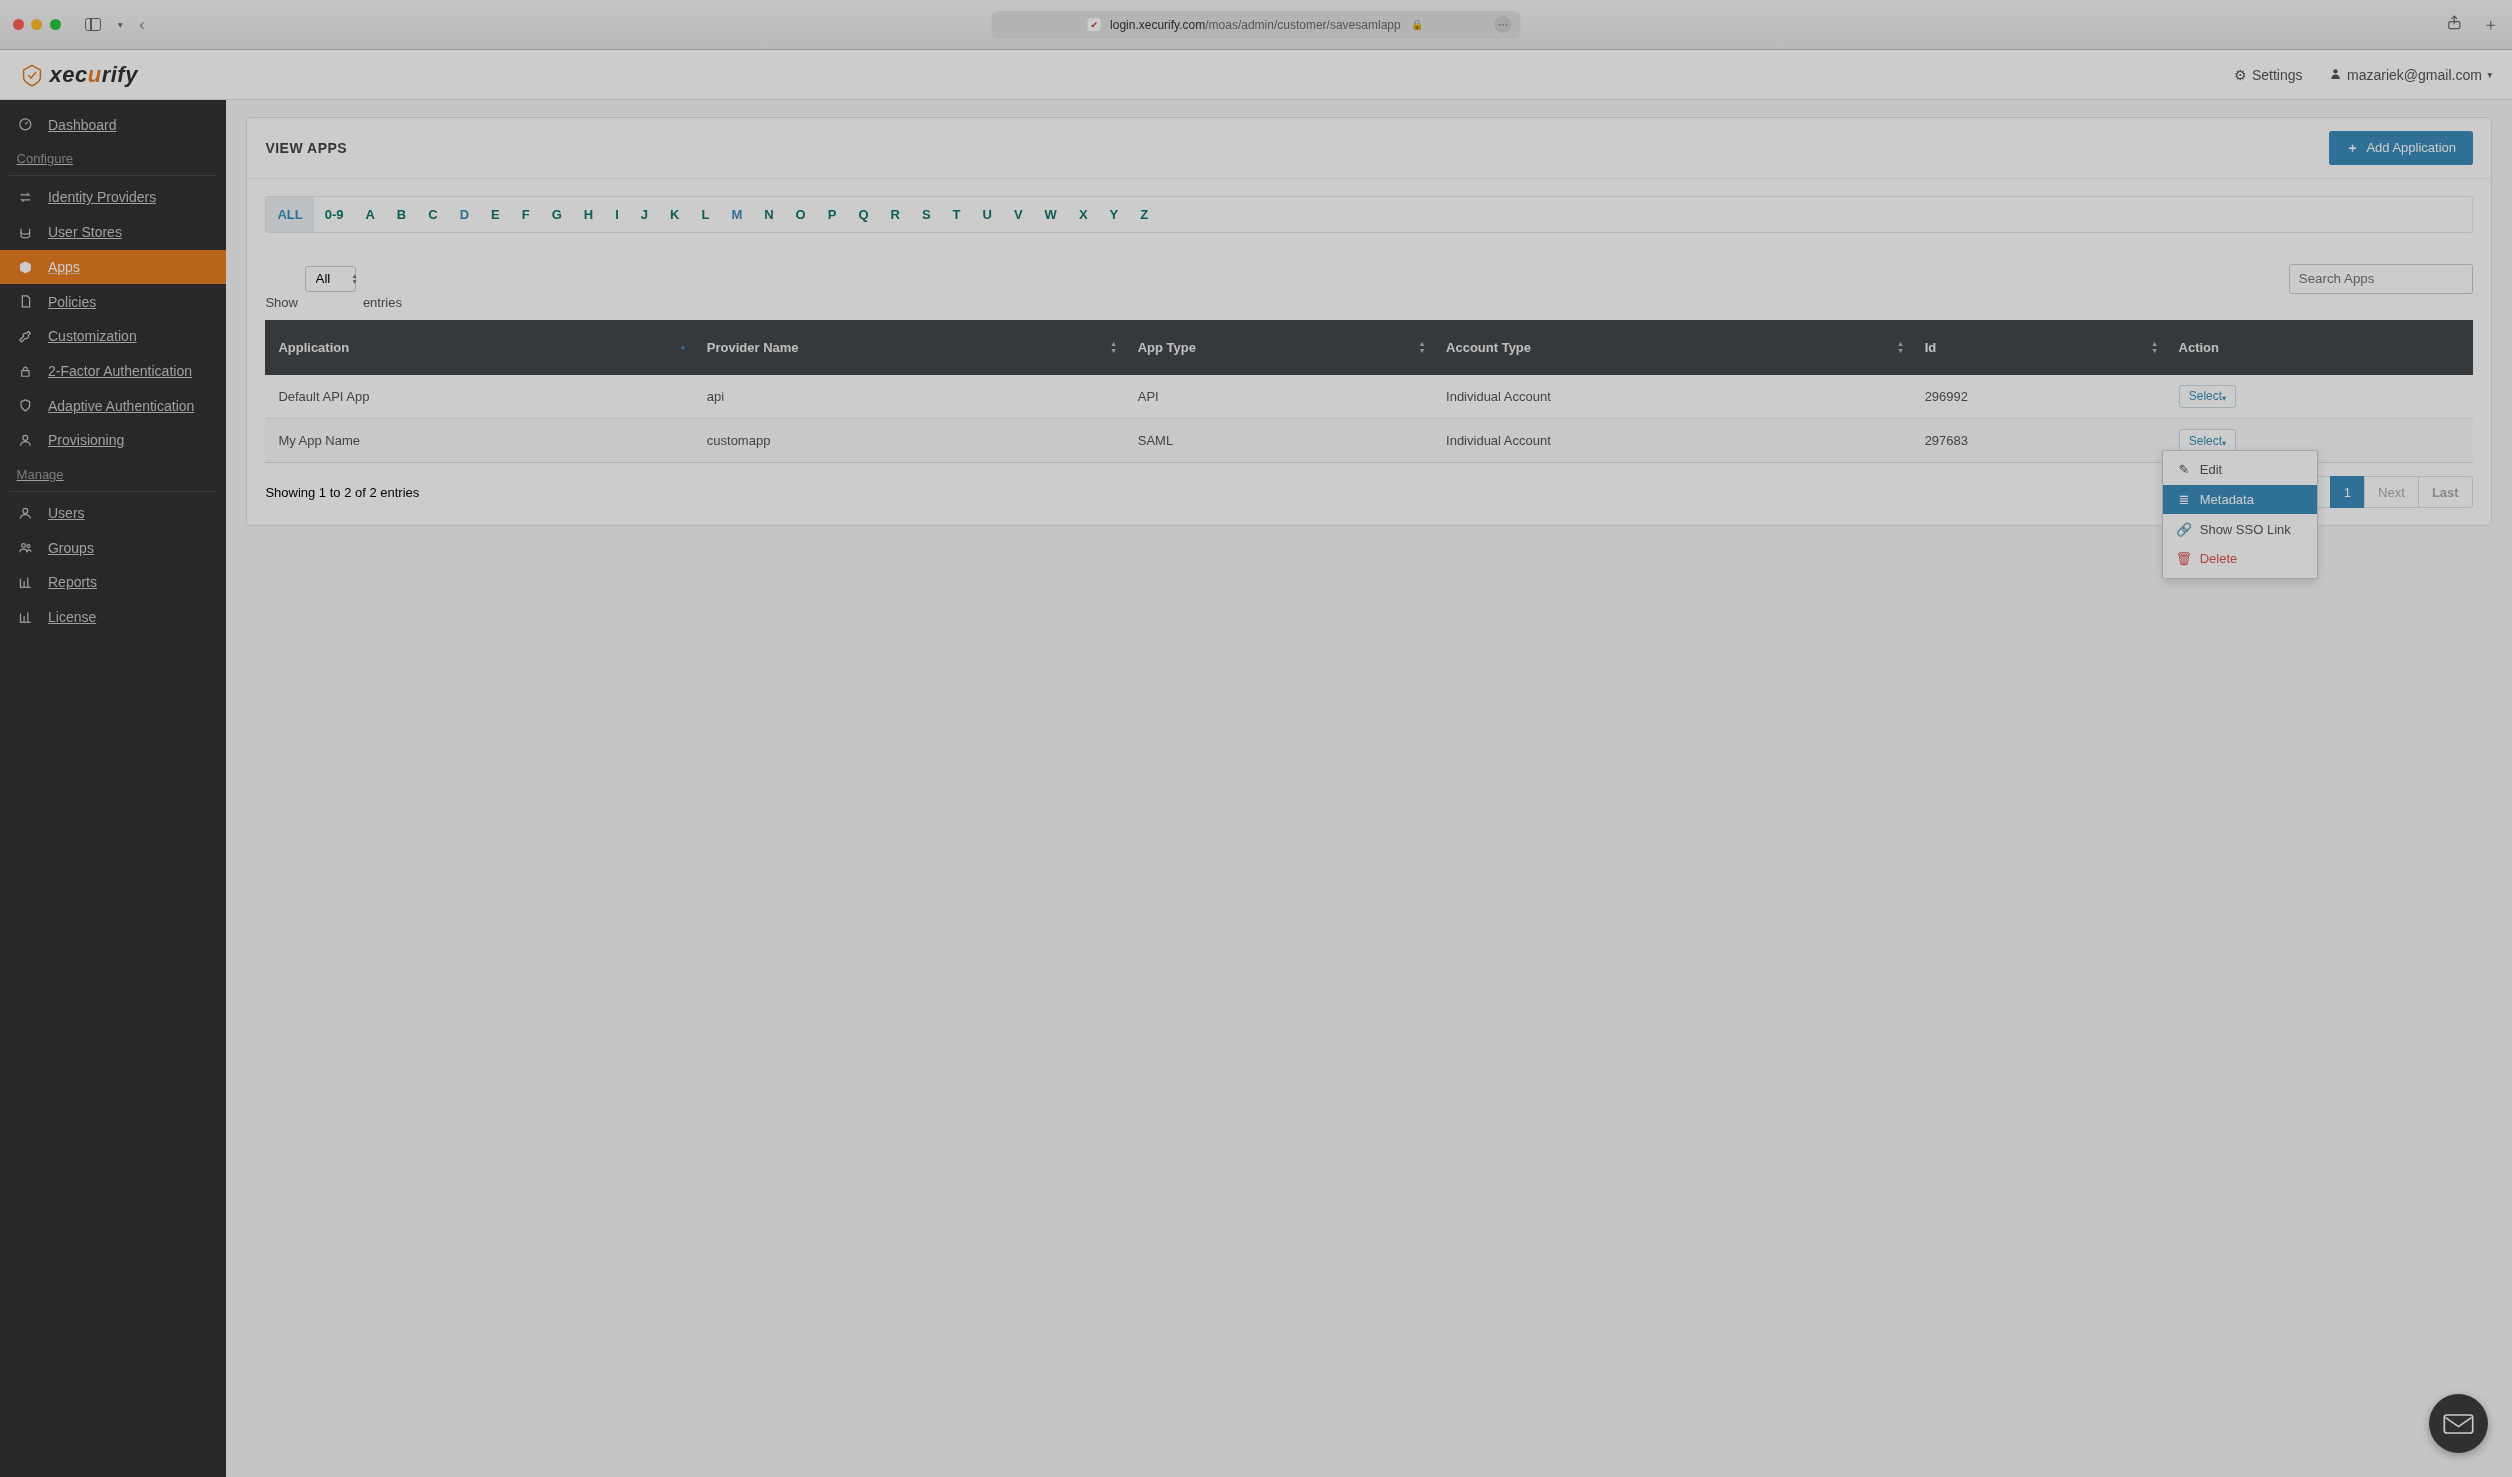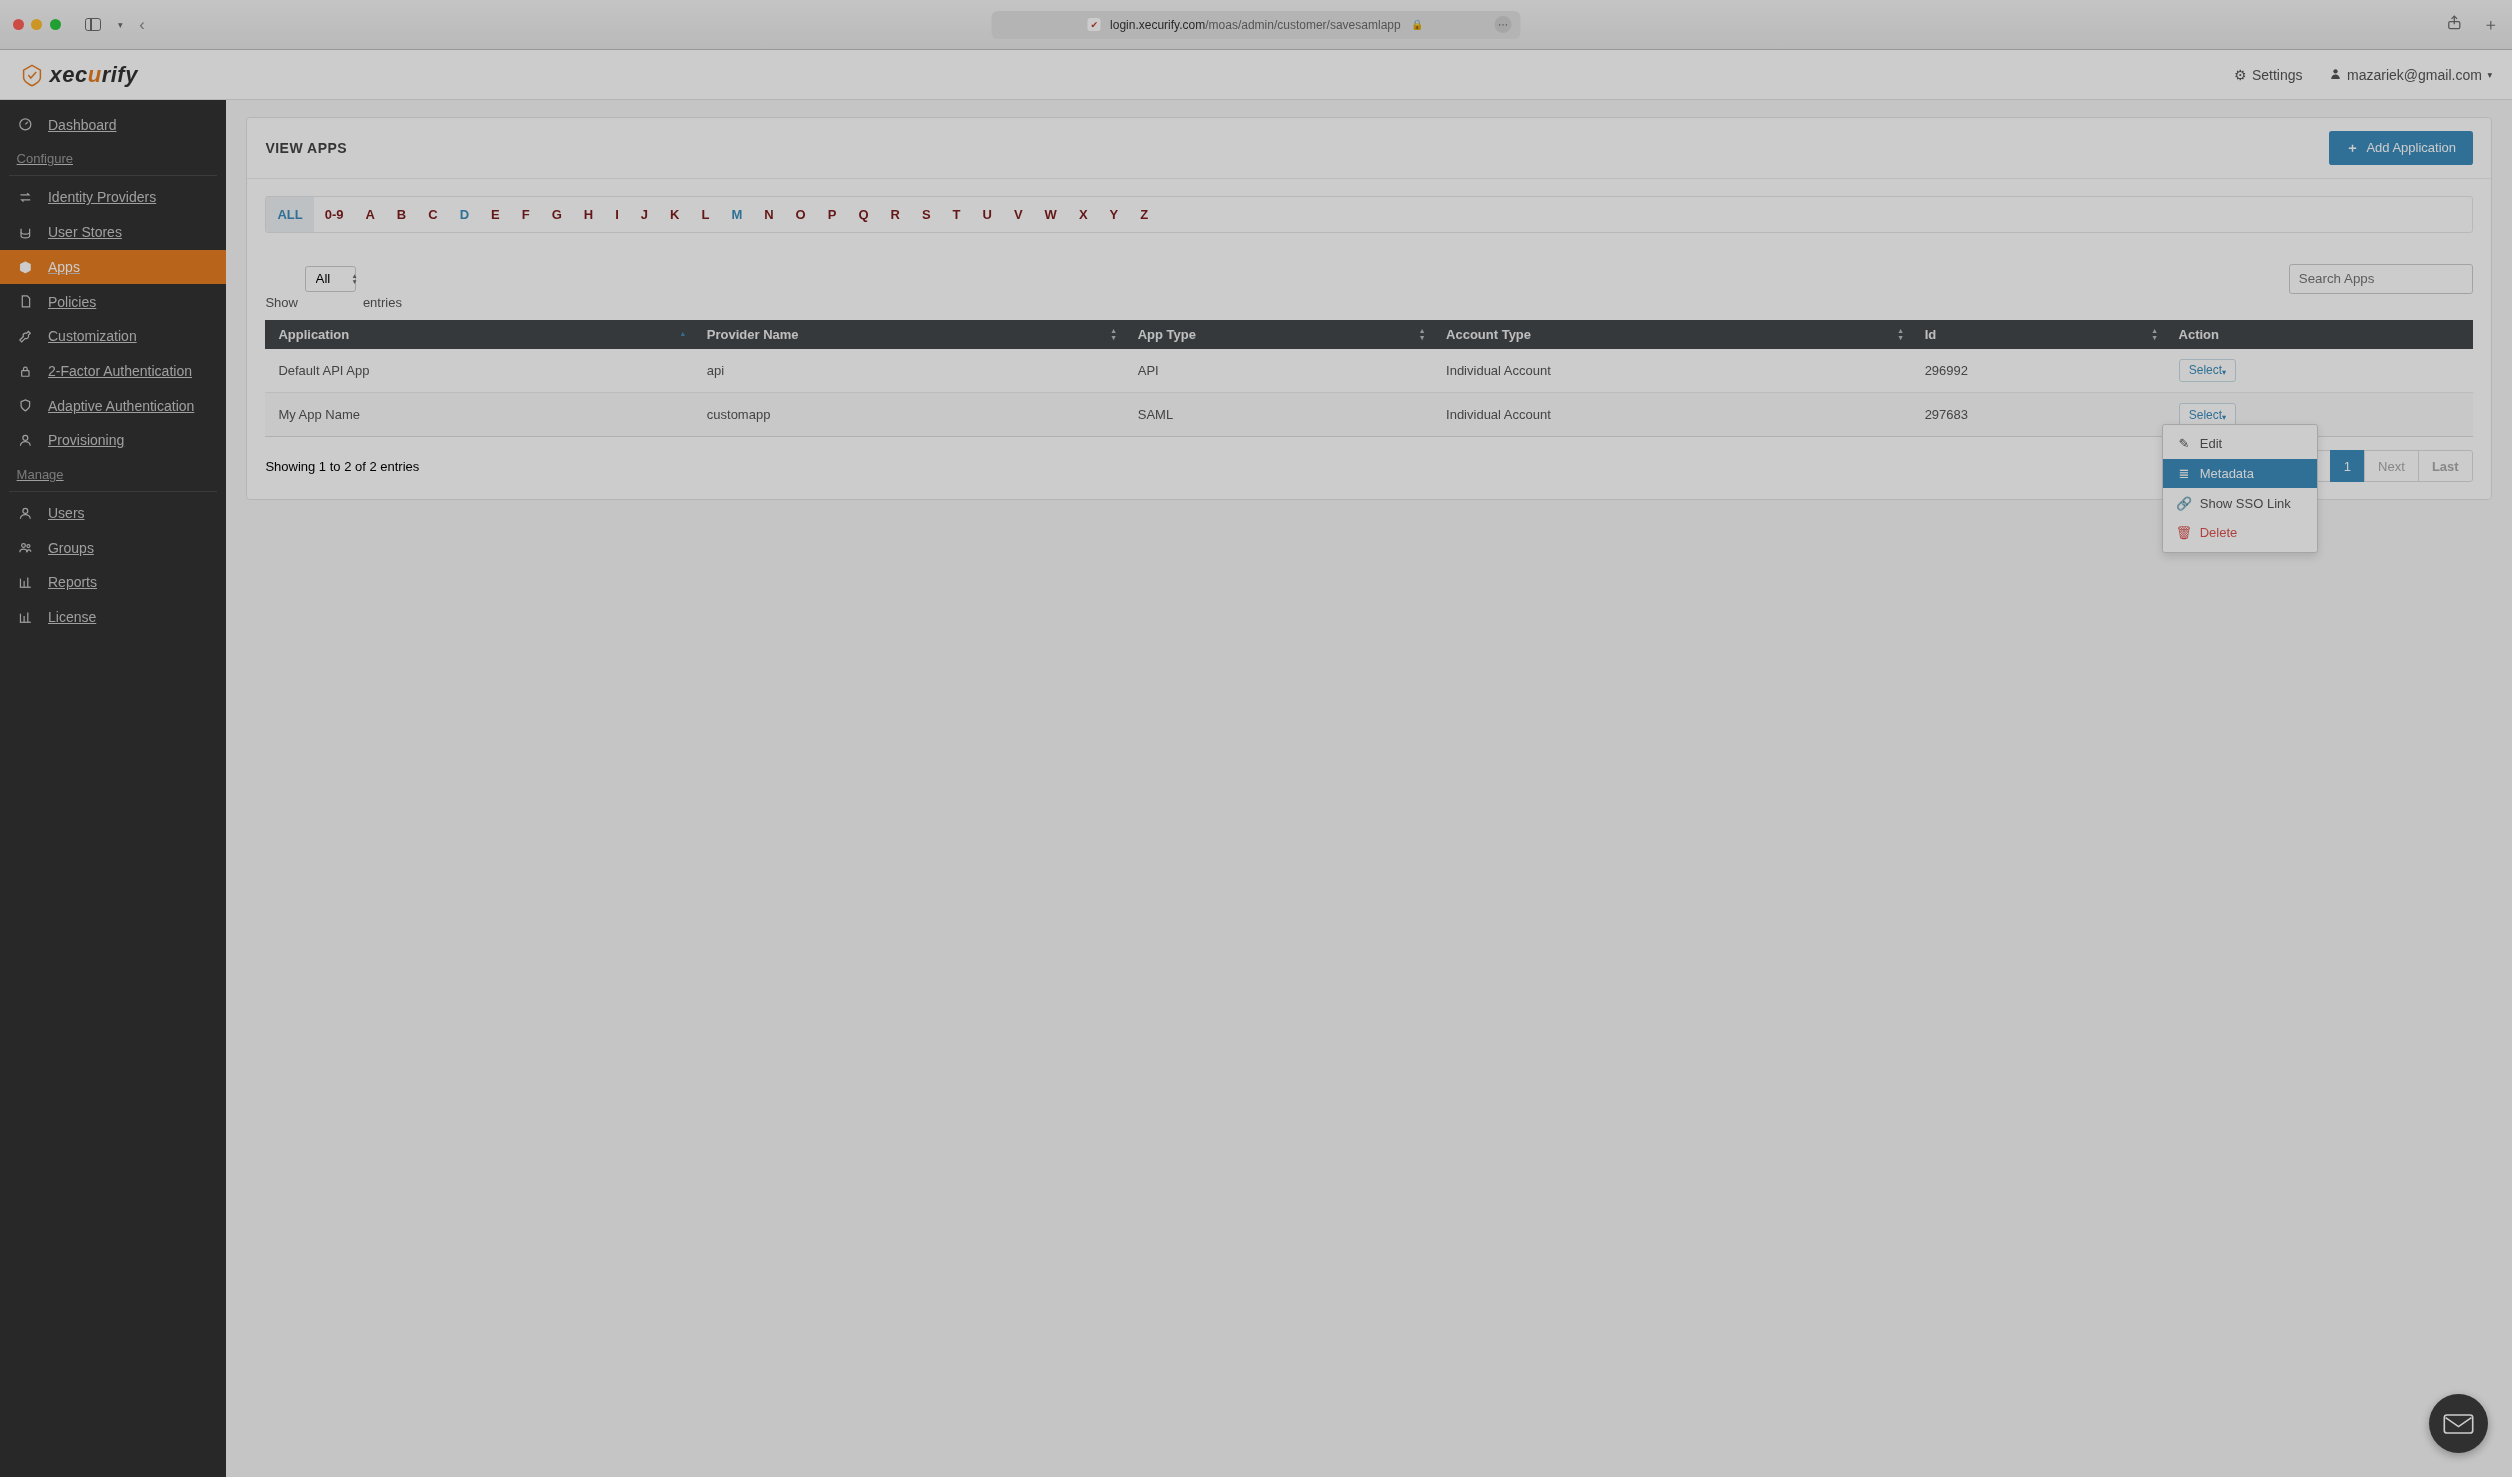--- a/index.html
+++ b/index.html
@@ -99,41 +99,41 @@
 
   .alpha-row {
     border:0.9px solid #e6e6e6; border-radius:2.8px; padding:0;
     display:flex; flex-wrap:nowrap; overflow:hidden;
   }
   .alpha-row .alpha {
     padding:10px 11px; color:#3c8dbc; font-weight:600; font-size:13px;
     cursor:pointer; text-align:center;
   }
   .alpha-row .alpha.active { background:#eef2f4; color:#3c8dbc; }
-  .alpha-row .alpha.disabled { color:#7f1d1d; cursor:default; }
+  .alpha-row .alpha.disabled { color:#0f766e; cursor:default; }
 
   .table-controls { display:flex; align-items:center; margin:14.7px 0 9.2px; }
   .table-controls label { color:#555;margin-top:48px; }
   .table-controls select {
     margin:0 7.4px; padding:4.6px 24px 4.6px 9.2px; border:0.9px solid #ccc; border-radius:2.8px;
     background:#fff; appearance:none; position:relative;
   }
   .select-wrap { position:relative; display:inline-block; }
   .select-wrap::after { content:"⌃⌄"; font-size:7.4px; line-height:7.4px; color:#666; position:absolute; right:5.5px; top:50%; transform:translateY(-50%); letter-spacing:-1.8px; writing-mode:vertical-rl; display:none;}
   .select-wrap .chevs { position:absolute; right:6.4px; top:50%; transform:translateY(-50%); display:flex; flex-direction:column; font-size:7.4px; color:#666; line-height:6.4px;}
   .search-wrap { margin-left:auto; }
   .search-wrap input {
     width:184px; padding:6.4px 9.2px; border:0.9px solid #ccc; border-radius:2.8px;
   }
 
   table.grid {
     width:100%; border-collapse:collapse; font-size:13px;
   }
   table.grid thead th {
-    background:#44484c; color:#eee; text-align:left; padding:7px 13px;
+    background:#44484c; color:#eee; text-align:left; padding:20px 13px;
     font-weight:600; position:relative;
   }
   .sort-indicator { position:absolute; right:9.2px; top:50%; transform:translateY(-50%); display:flex; flex-direction:column; font-size:7.4px; line-height:6.4px; color:#bbb;}
   .sort-indicator.asc .up { color:#3c8dbc; }
   table.grid tbody td {
     padding:10px 13px; border-bottom:0.9px solid #ececec; color:#555;
   }
   table.grid tbody tr:nth-child(even) td { background:#fafafa; }
   table.grid tbody tr:last-child td { border-bottom:1.8px solid #dcdcdc; }
 

